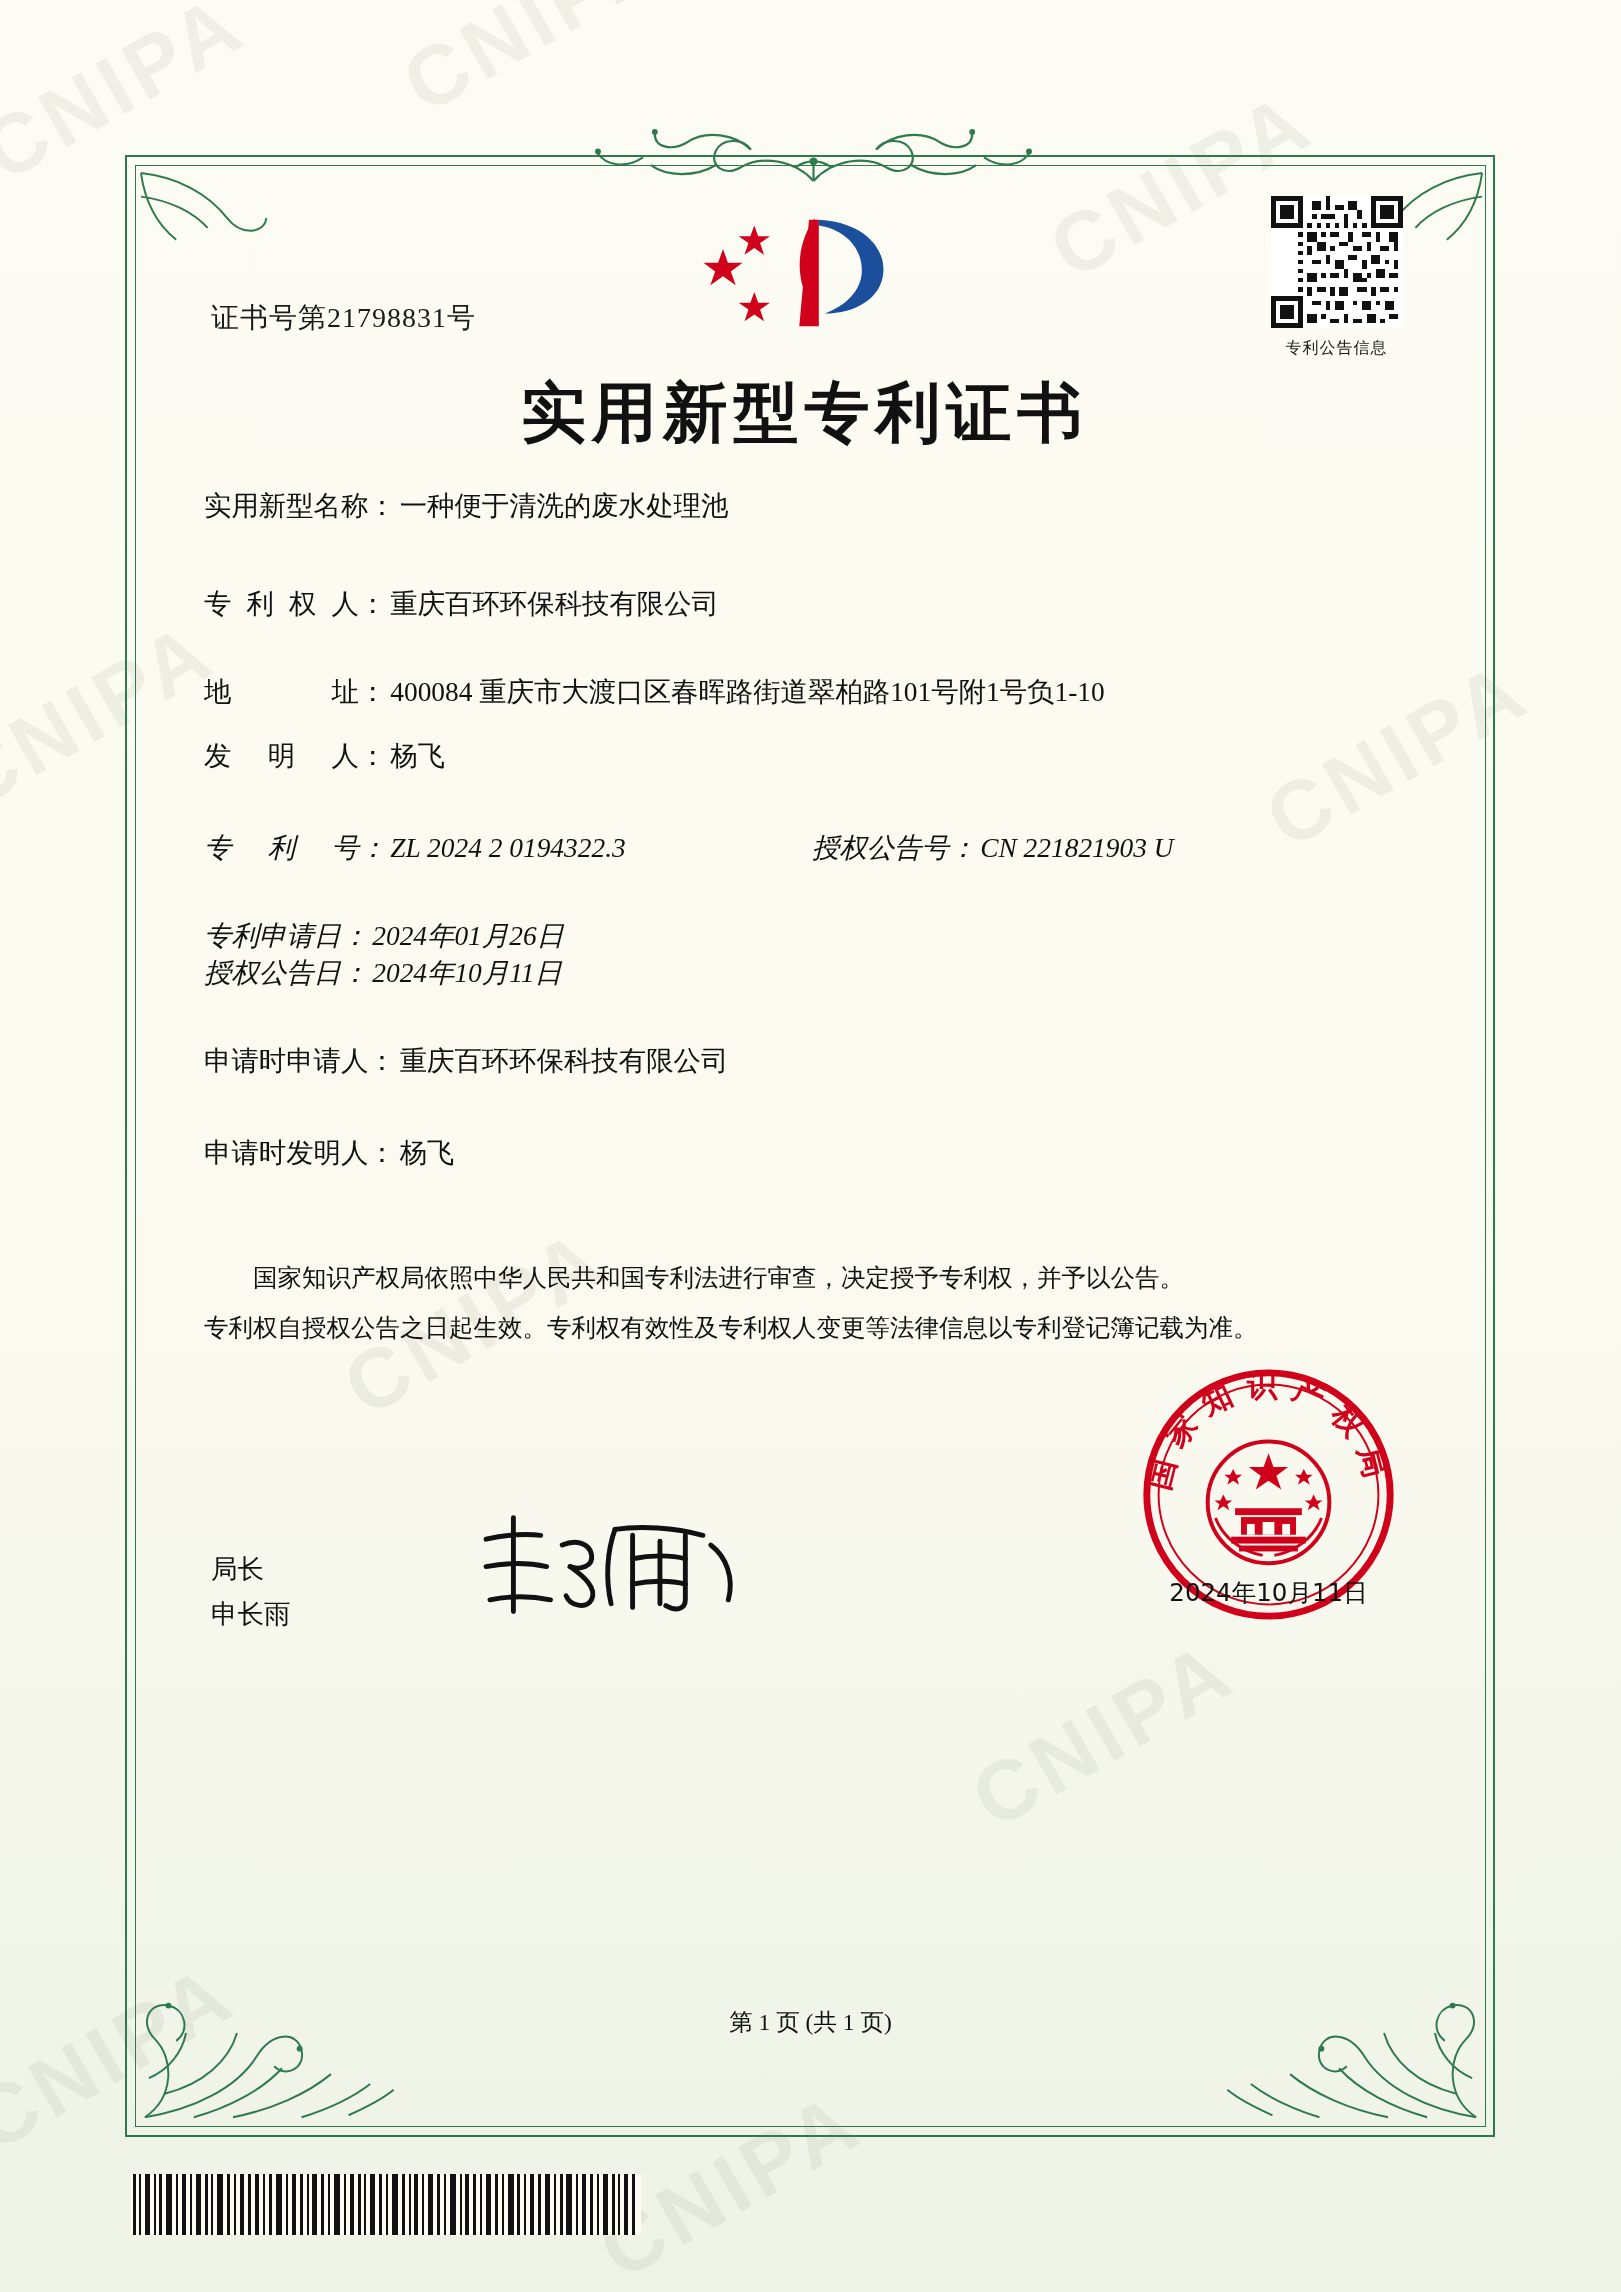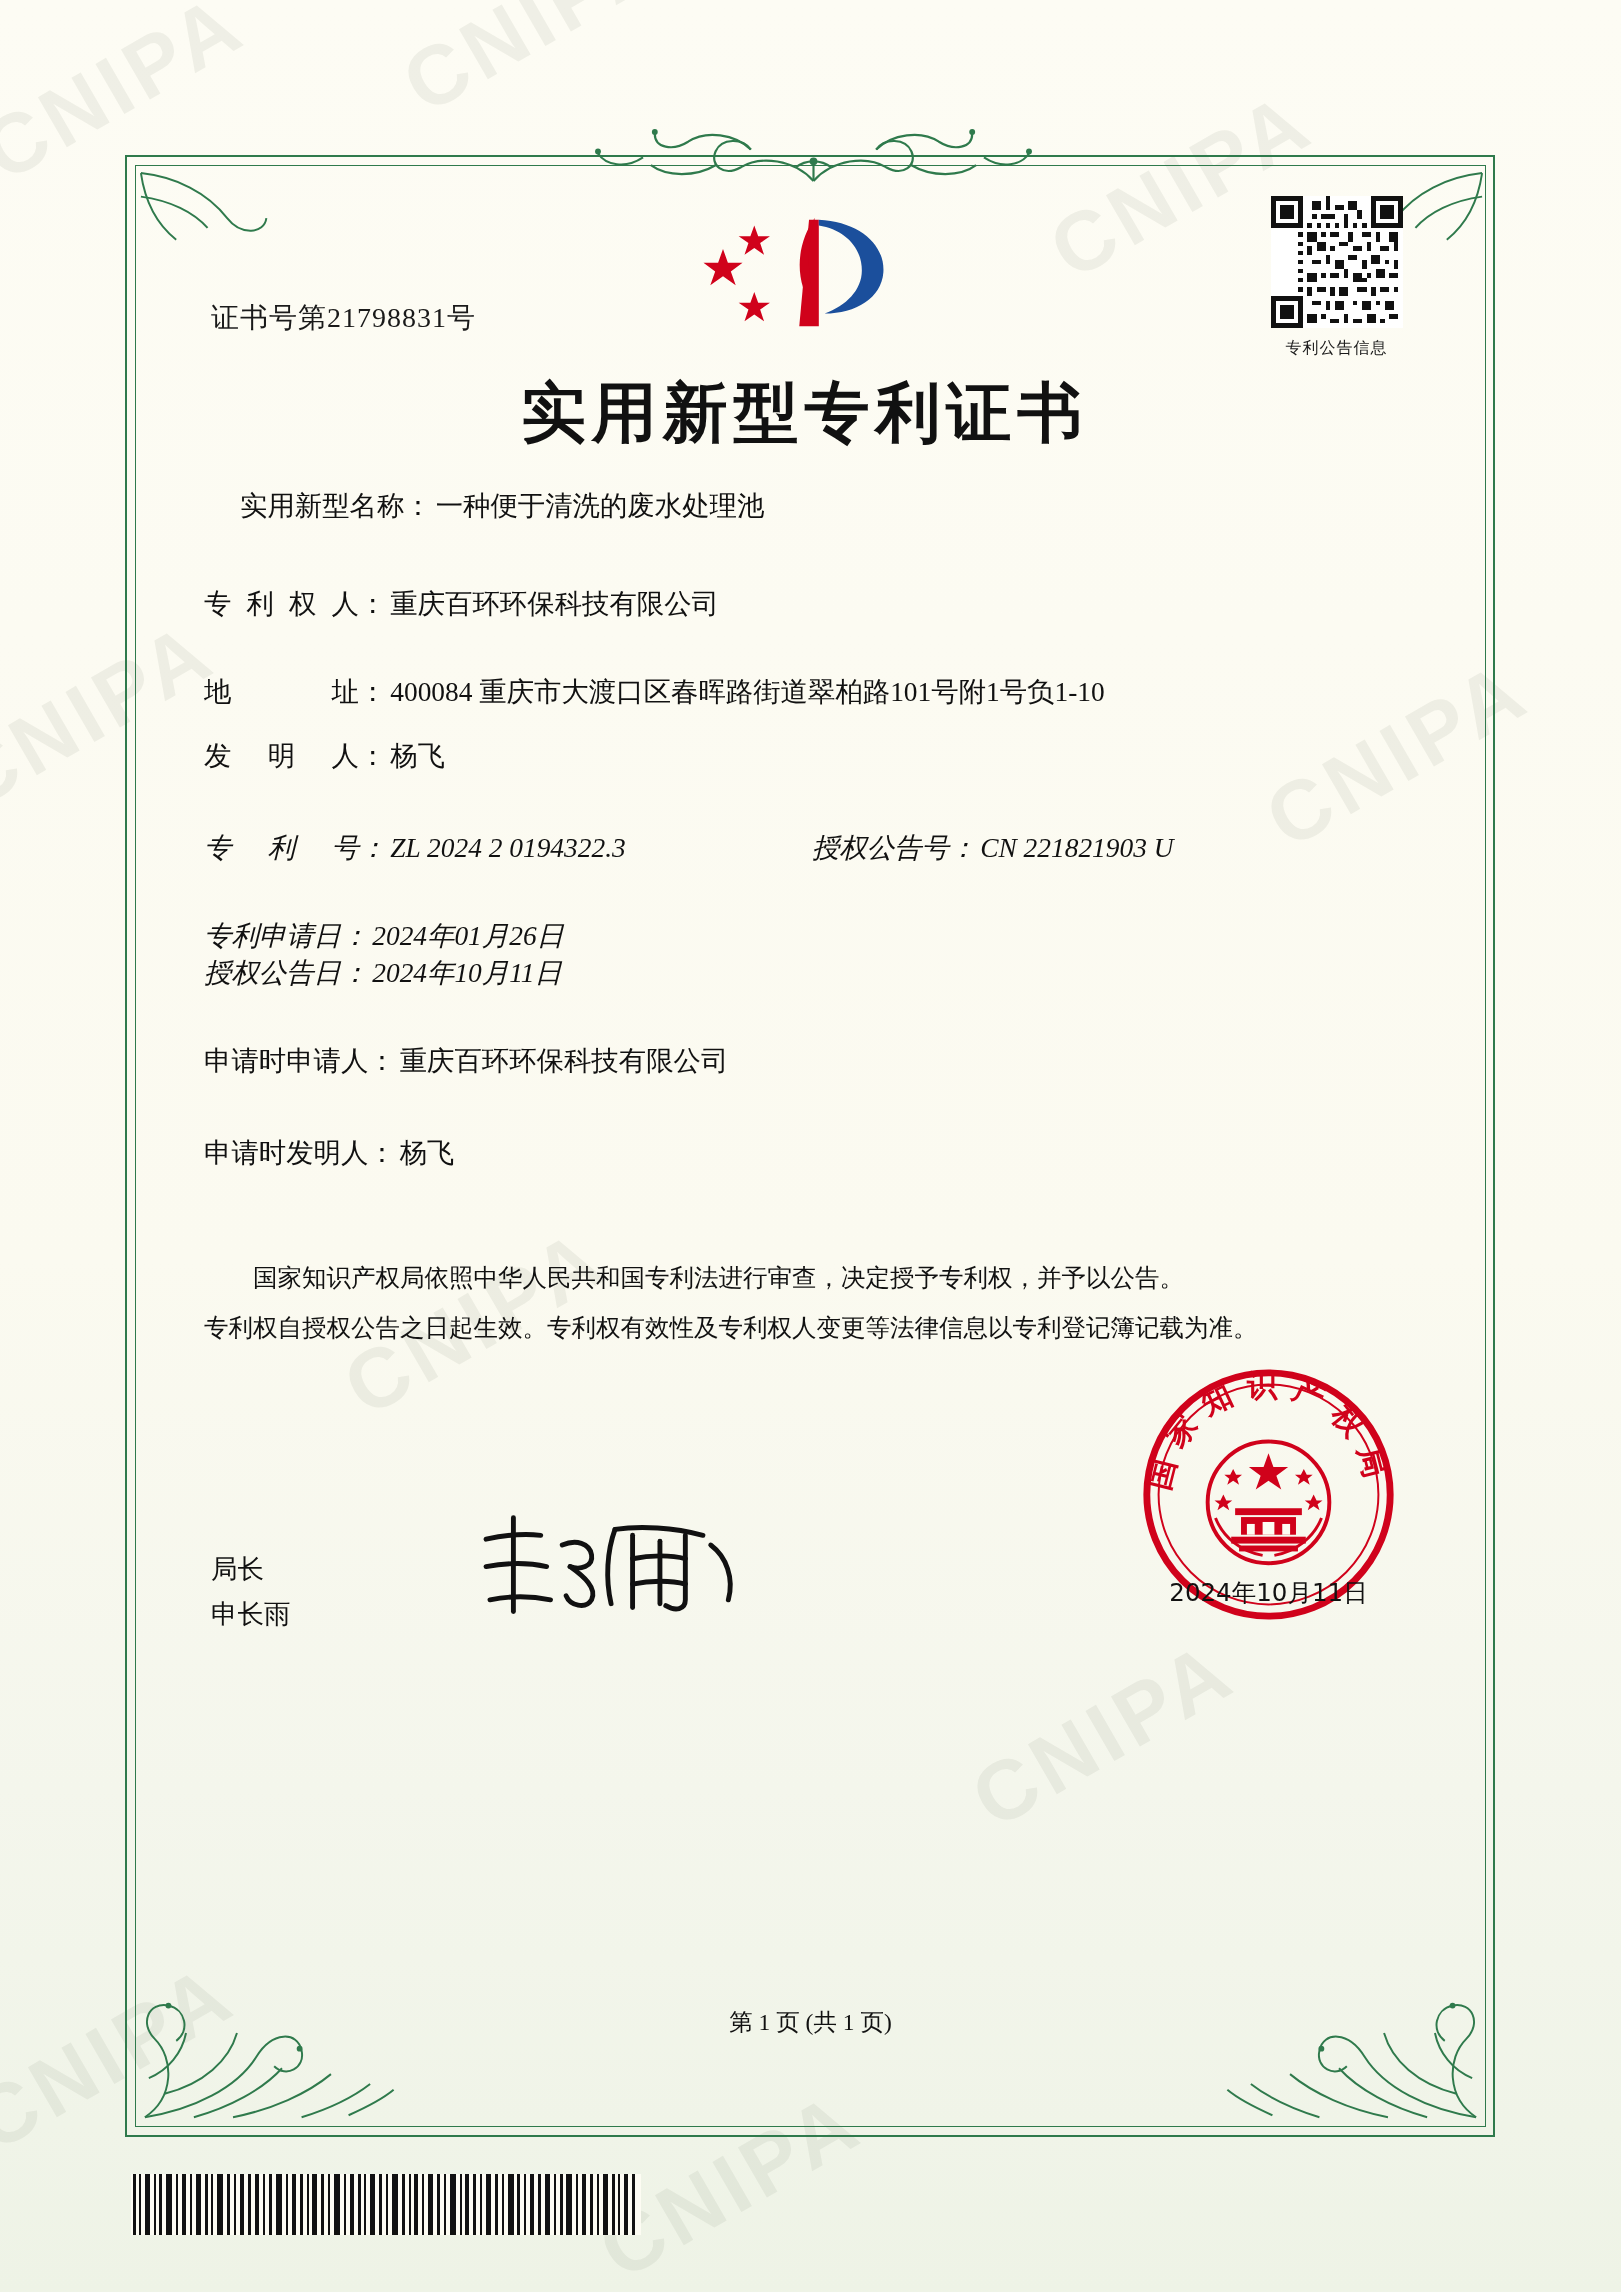--- a/index.html
+++ b/index.html
@@ -446,21 +446,21 @@
           </g>
         </svg>
       </div>
       <div class="qr-label">专利公告信息</div>
     </div>
 
     <div class="title">实用新型专利证书</div>
 
     <div class="fields">
 
-      <div class="row" style="margin-bottom:61px;margin-left:36px;">
+      <div class="row" style="margin-bottom:61px;">
         <span class="lbl">实用新型名称：</span>
         <span class="val">一种便于清洗的废水处理池</span>
       </div>
 
       <div class="row" style="margin-bottom:51px;">
         <span class="lbl spread w-holder">专利权人</span>
         <span class="lbl">：</span>
         <span class="val">重庆百环环保科技有限公司</span>
       </div>
 

